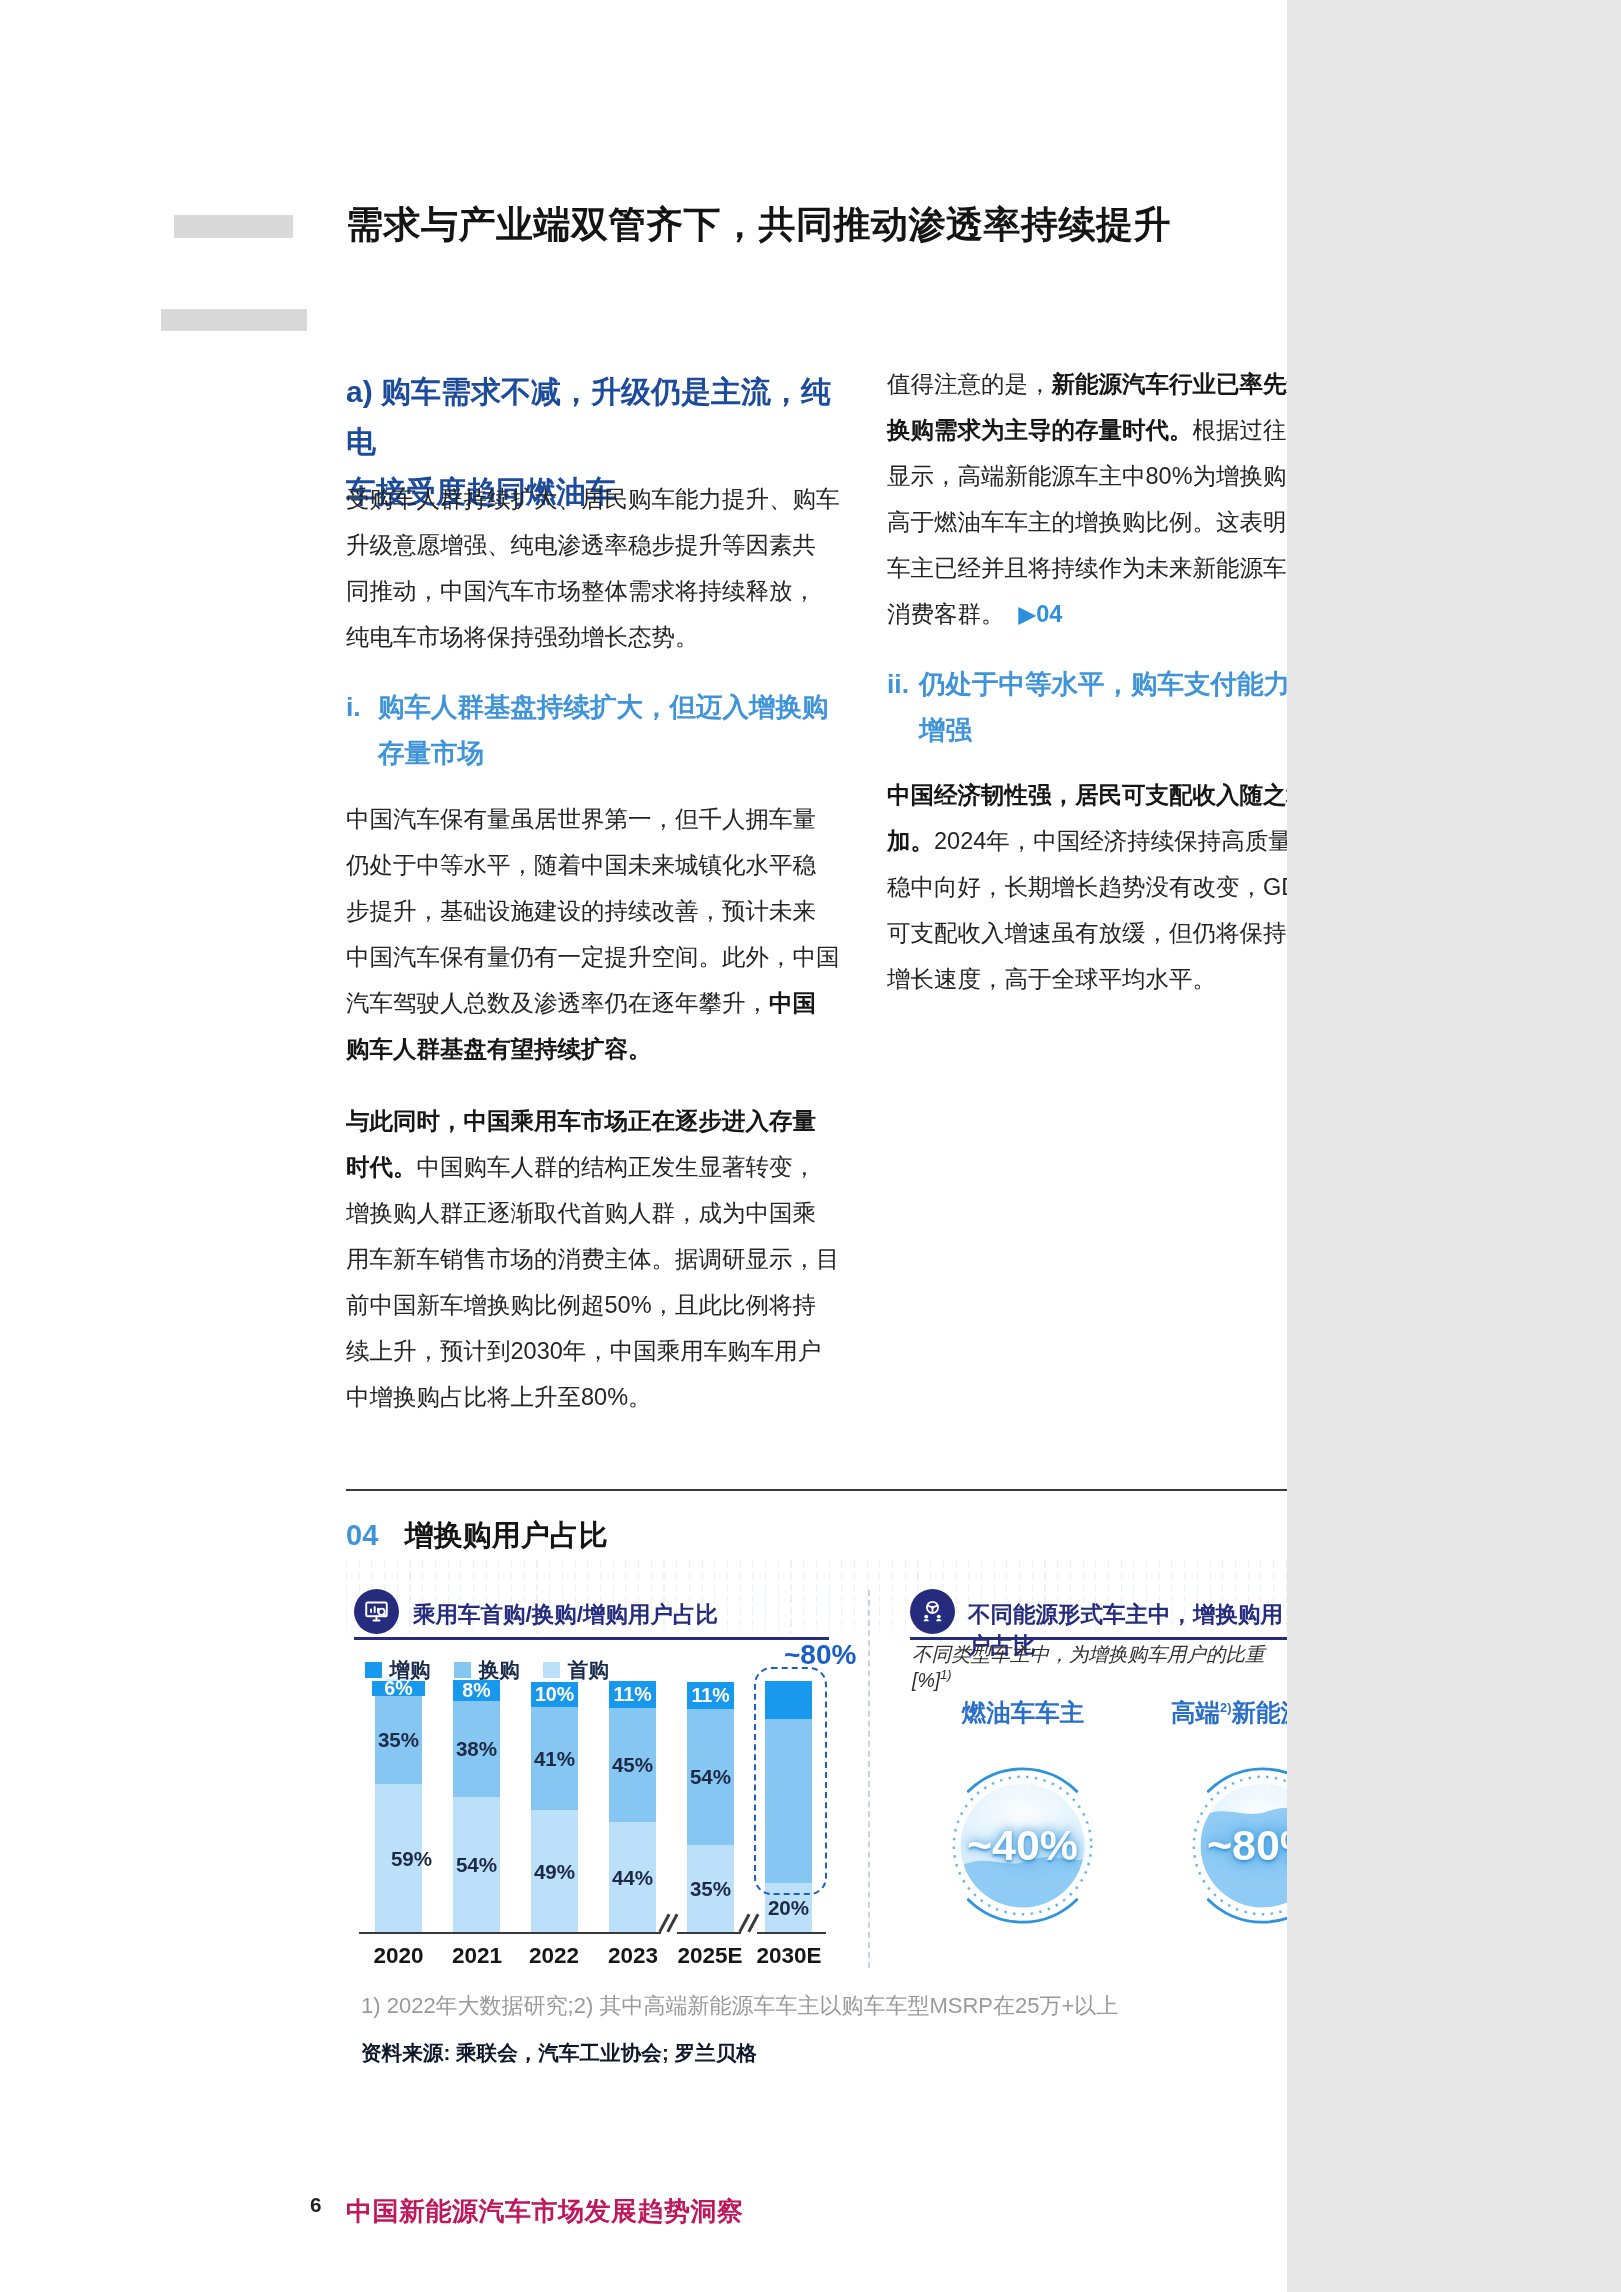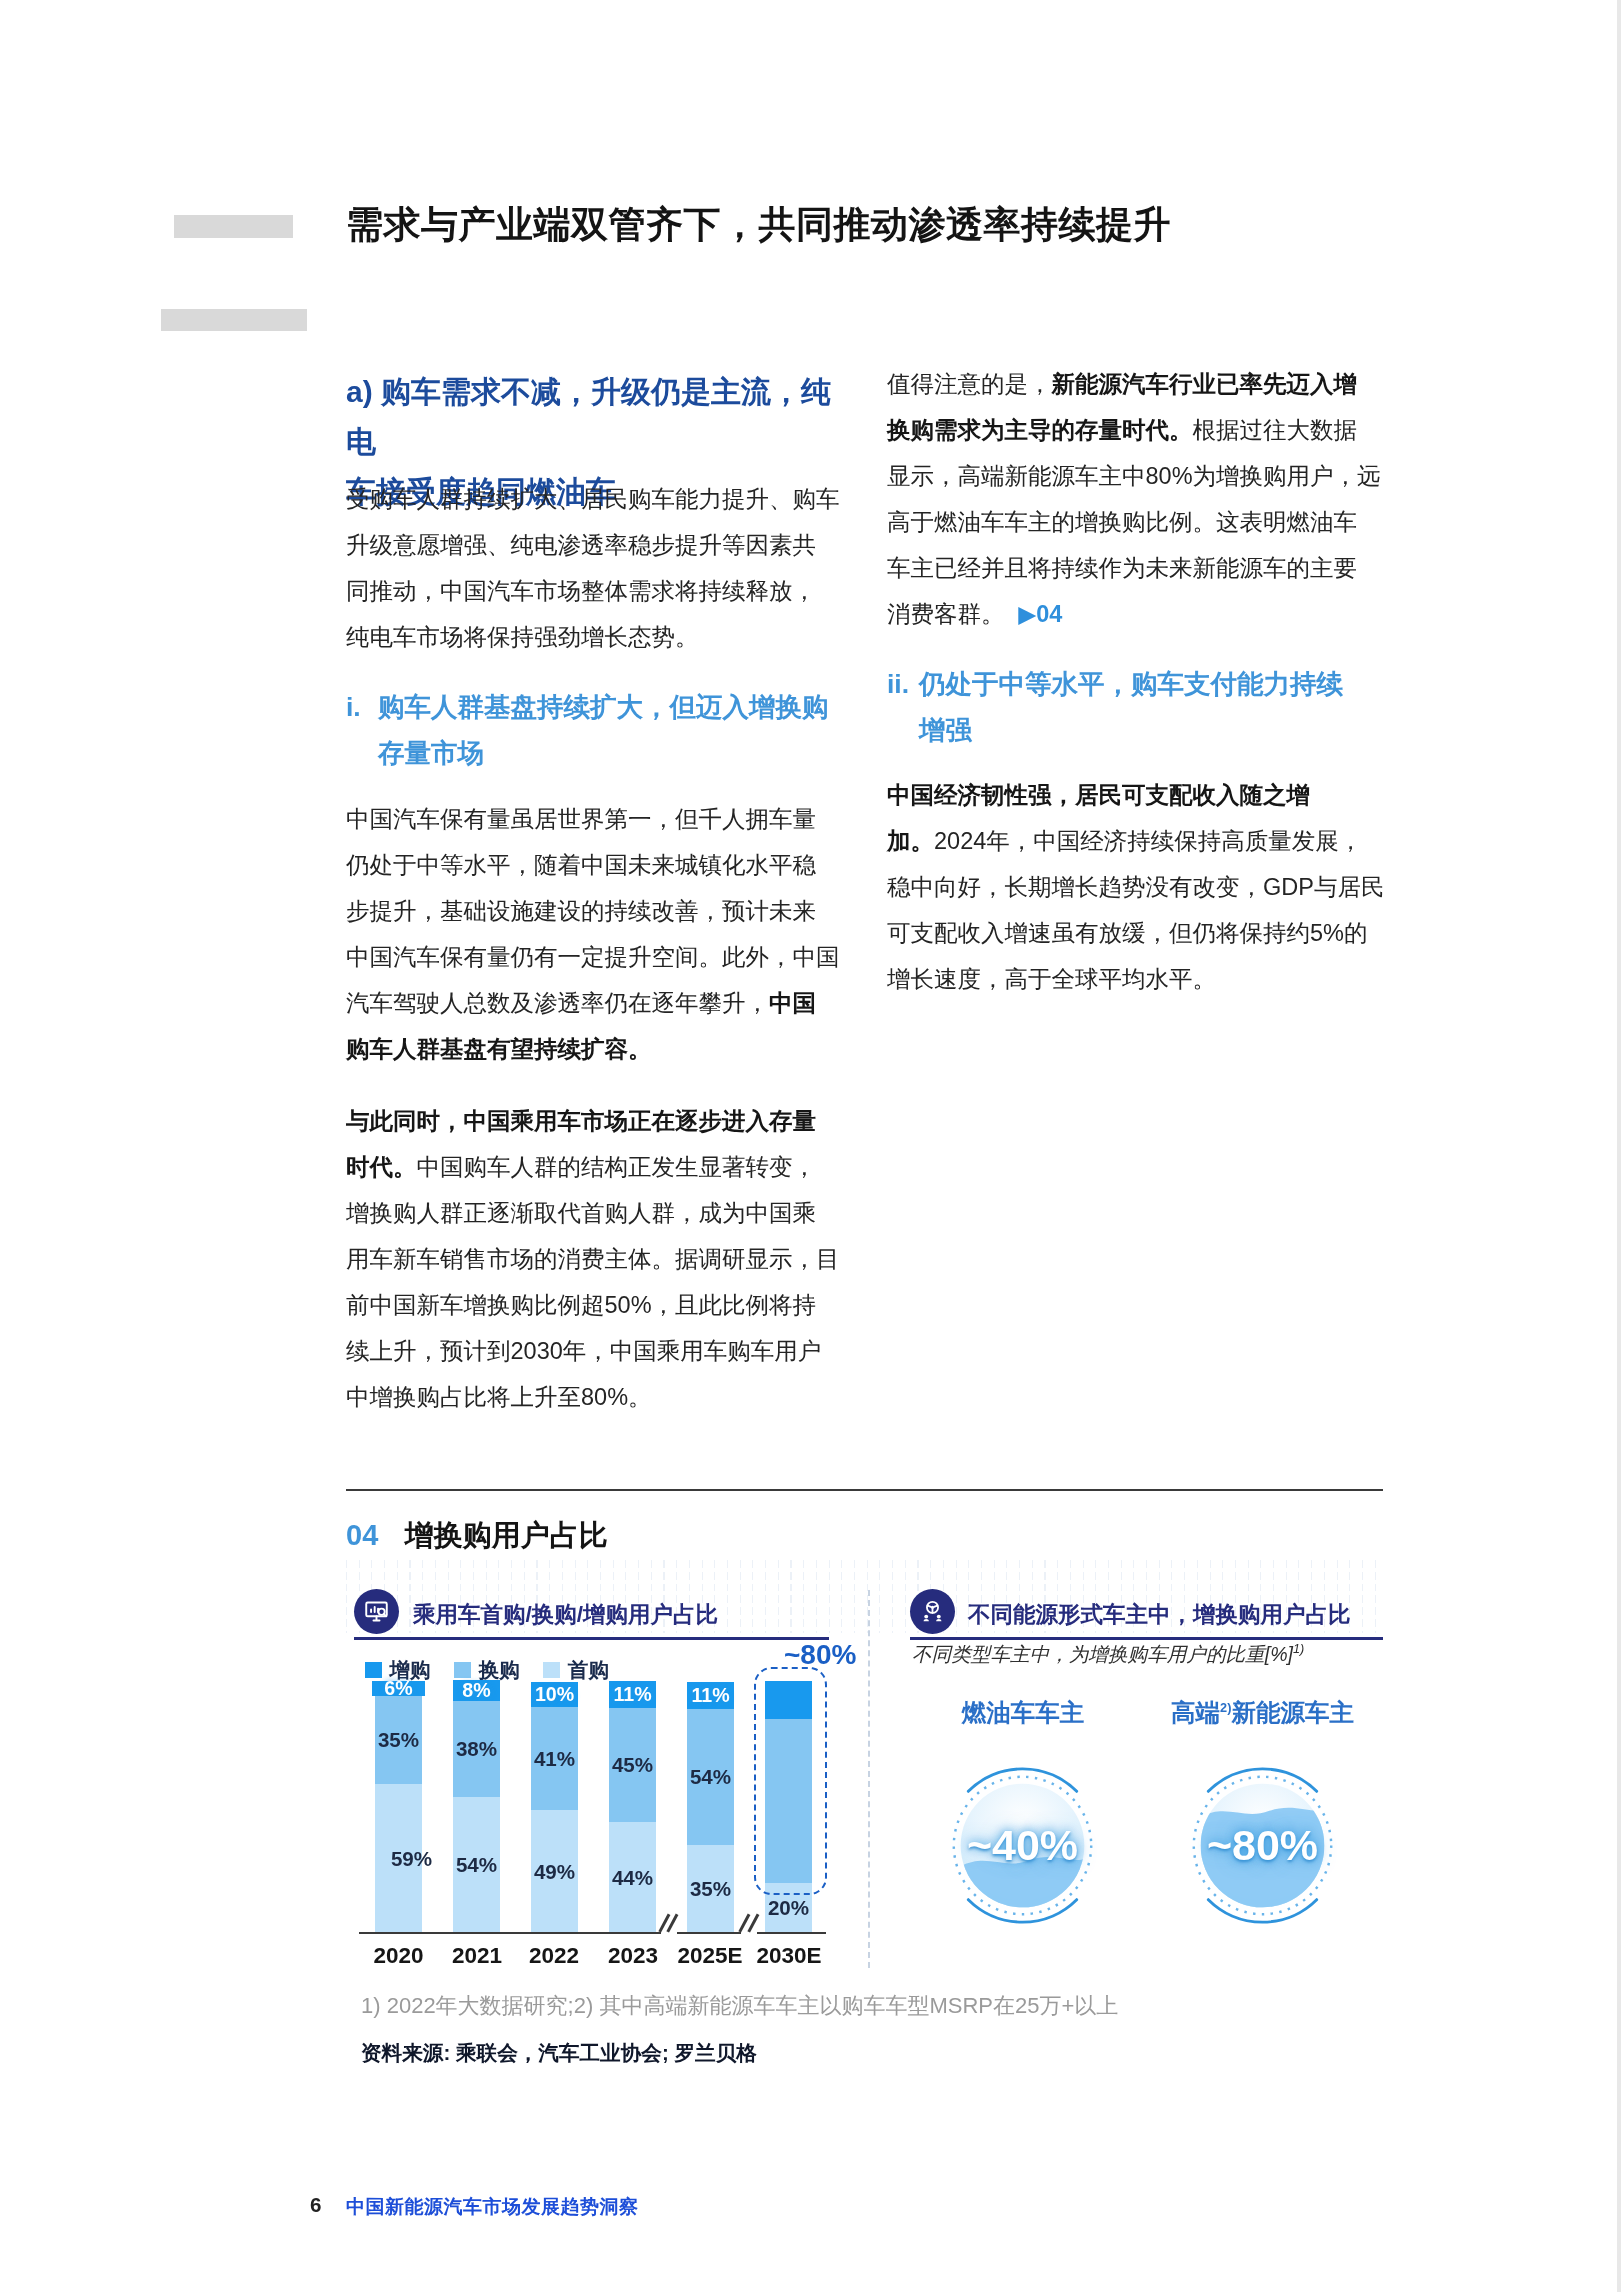--- a/index.html
+++ b/index.html
@@ -1,16 +1,16 @@
 <!DOCTYPE html>
 <html><head>
 <meta charset="utf-8">
 <style>
   html,body{margin:0;padding:0;background:#e8e8e8;}
-  .page{position:relative;width:1617px;height:2293px;background:#ffffff;overflow:hidden;
+  .page{position:relative;width:1287px;height:2293px;background:#ffffff;overflow:hidden;
         font-family:"Liberation Sans","DejaVu Sans",sans-serif;color:#222;}
   .abs{position:absolute;}
   .pre{white-space:pre-line;}
   
   .gbar{background:#d9d9d9;}
   
   .main-title{left:346px;top:200px;font-size:37px;font-weight:800;color:#141414;letter-spacing:0.5px;}
   
   .col{width:504px;font-size:23.5px;line-height:46px;color:#242424;text-align:left;}
   .h-a{left:346px;top:367px;width:510px;font-size:30px;line-height:50px;font-weight:800;color:#1c4b9c;}
@@ -55,21 +55,21 @@
   .subtitle{font-size:19.6px;font-style:italic;color:#2f2f2f;}
   .subtitle sup,.owner sup{font-size:12.7px;}
   .owner{font-size:24.5px;font-weight:800;color:#2a6fc7;text-align:center;}
   .ball{position:absolute;width:159px;height:159px;}
   .ball .val{position:absolute;left:0;right:0;top:55px;text-align:center;font-size:43px;font-weight:800;color:#ffffff;
      text-shadow:0 0 9.8px rgba(64,160,225,.95),0 0 17.6px rgba(64,160,225,.75),0 2px 2.9px rgba(40,130,200,.85);}
   
   .footnote{font-size:22px;color:#9a9a9a;}
   .source{font-size:20.6px;font-weight:700;color:#0f172a;}
   .pageno{font-size:20.6px;font-weight:700;color:#222;}
-  .doctitle{font-size:19px;font-weight:700;color:#1d4ed8;letter-spacing:0.5px;}
+  .doctitle{font-size:26px;font-weight:700;color:#be185d;letter-spacing:0.5px;}
 </style>
 </head>
 <body>
 
 <div class="page">
 
   <div class="abs gbar" style="left:174px;top:215px;width:119px;height:22.5px;"></div>
   <div class="abs gbar" style="left:161px;top:309px;width:146px;height:21.6px;"></div>
 
   <div class="abs main-title">需求与产业端双管齐下，共同推动渗透率持续提升</div>

